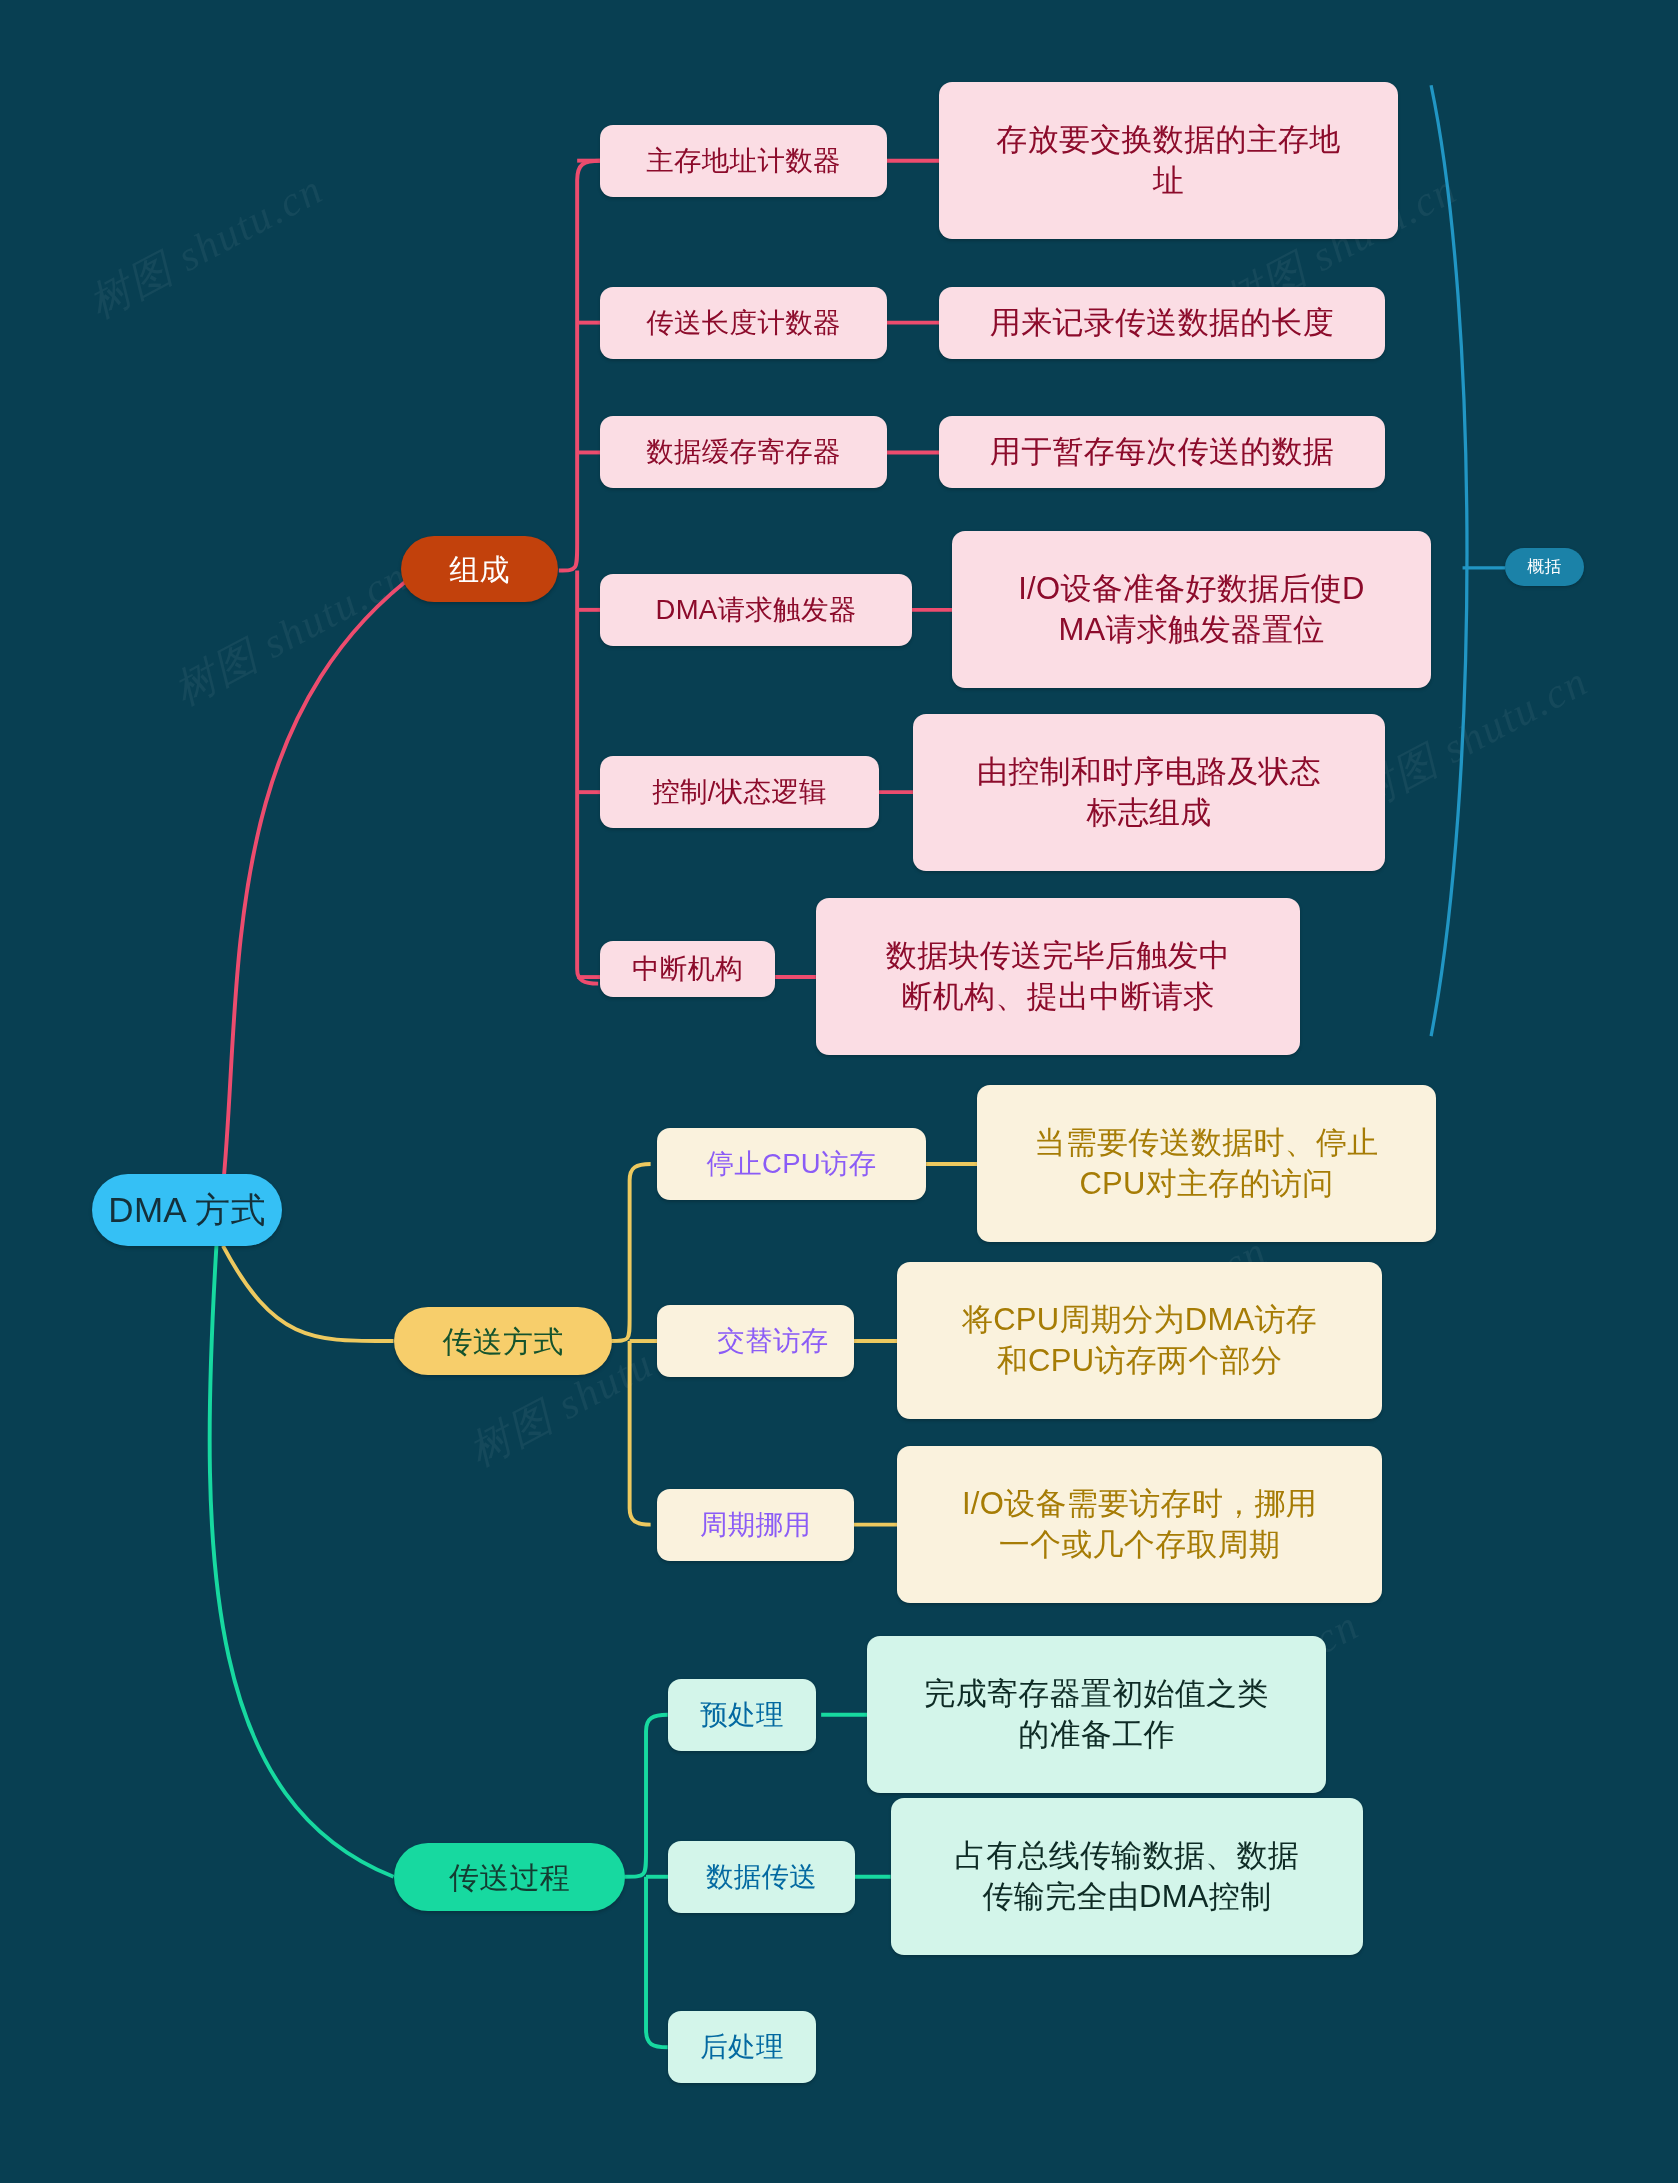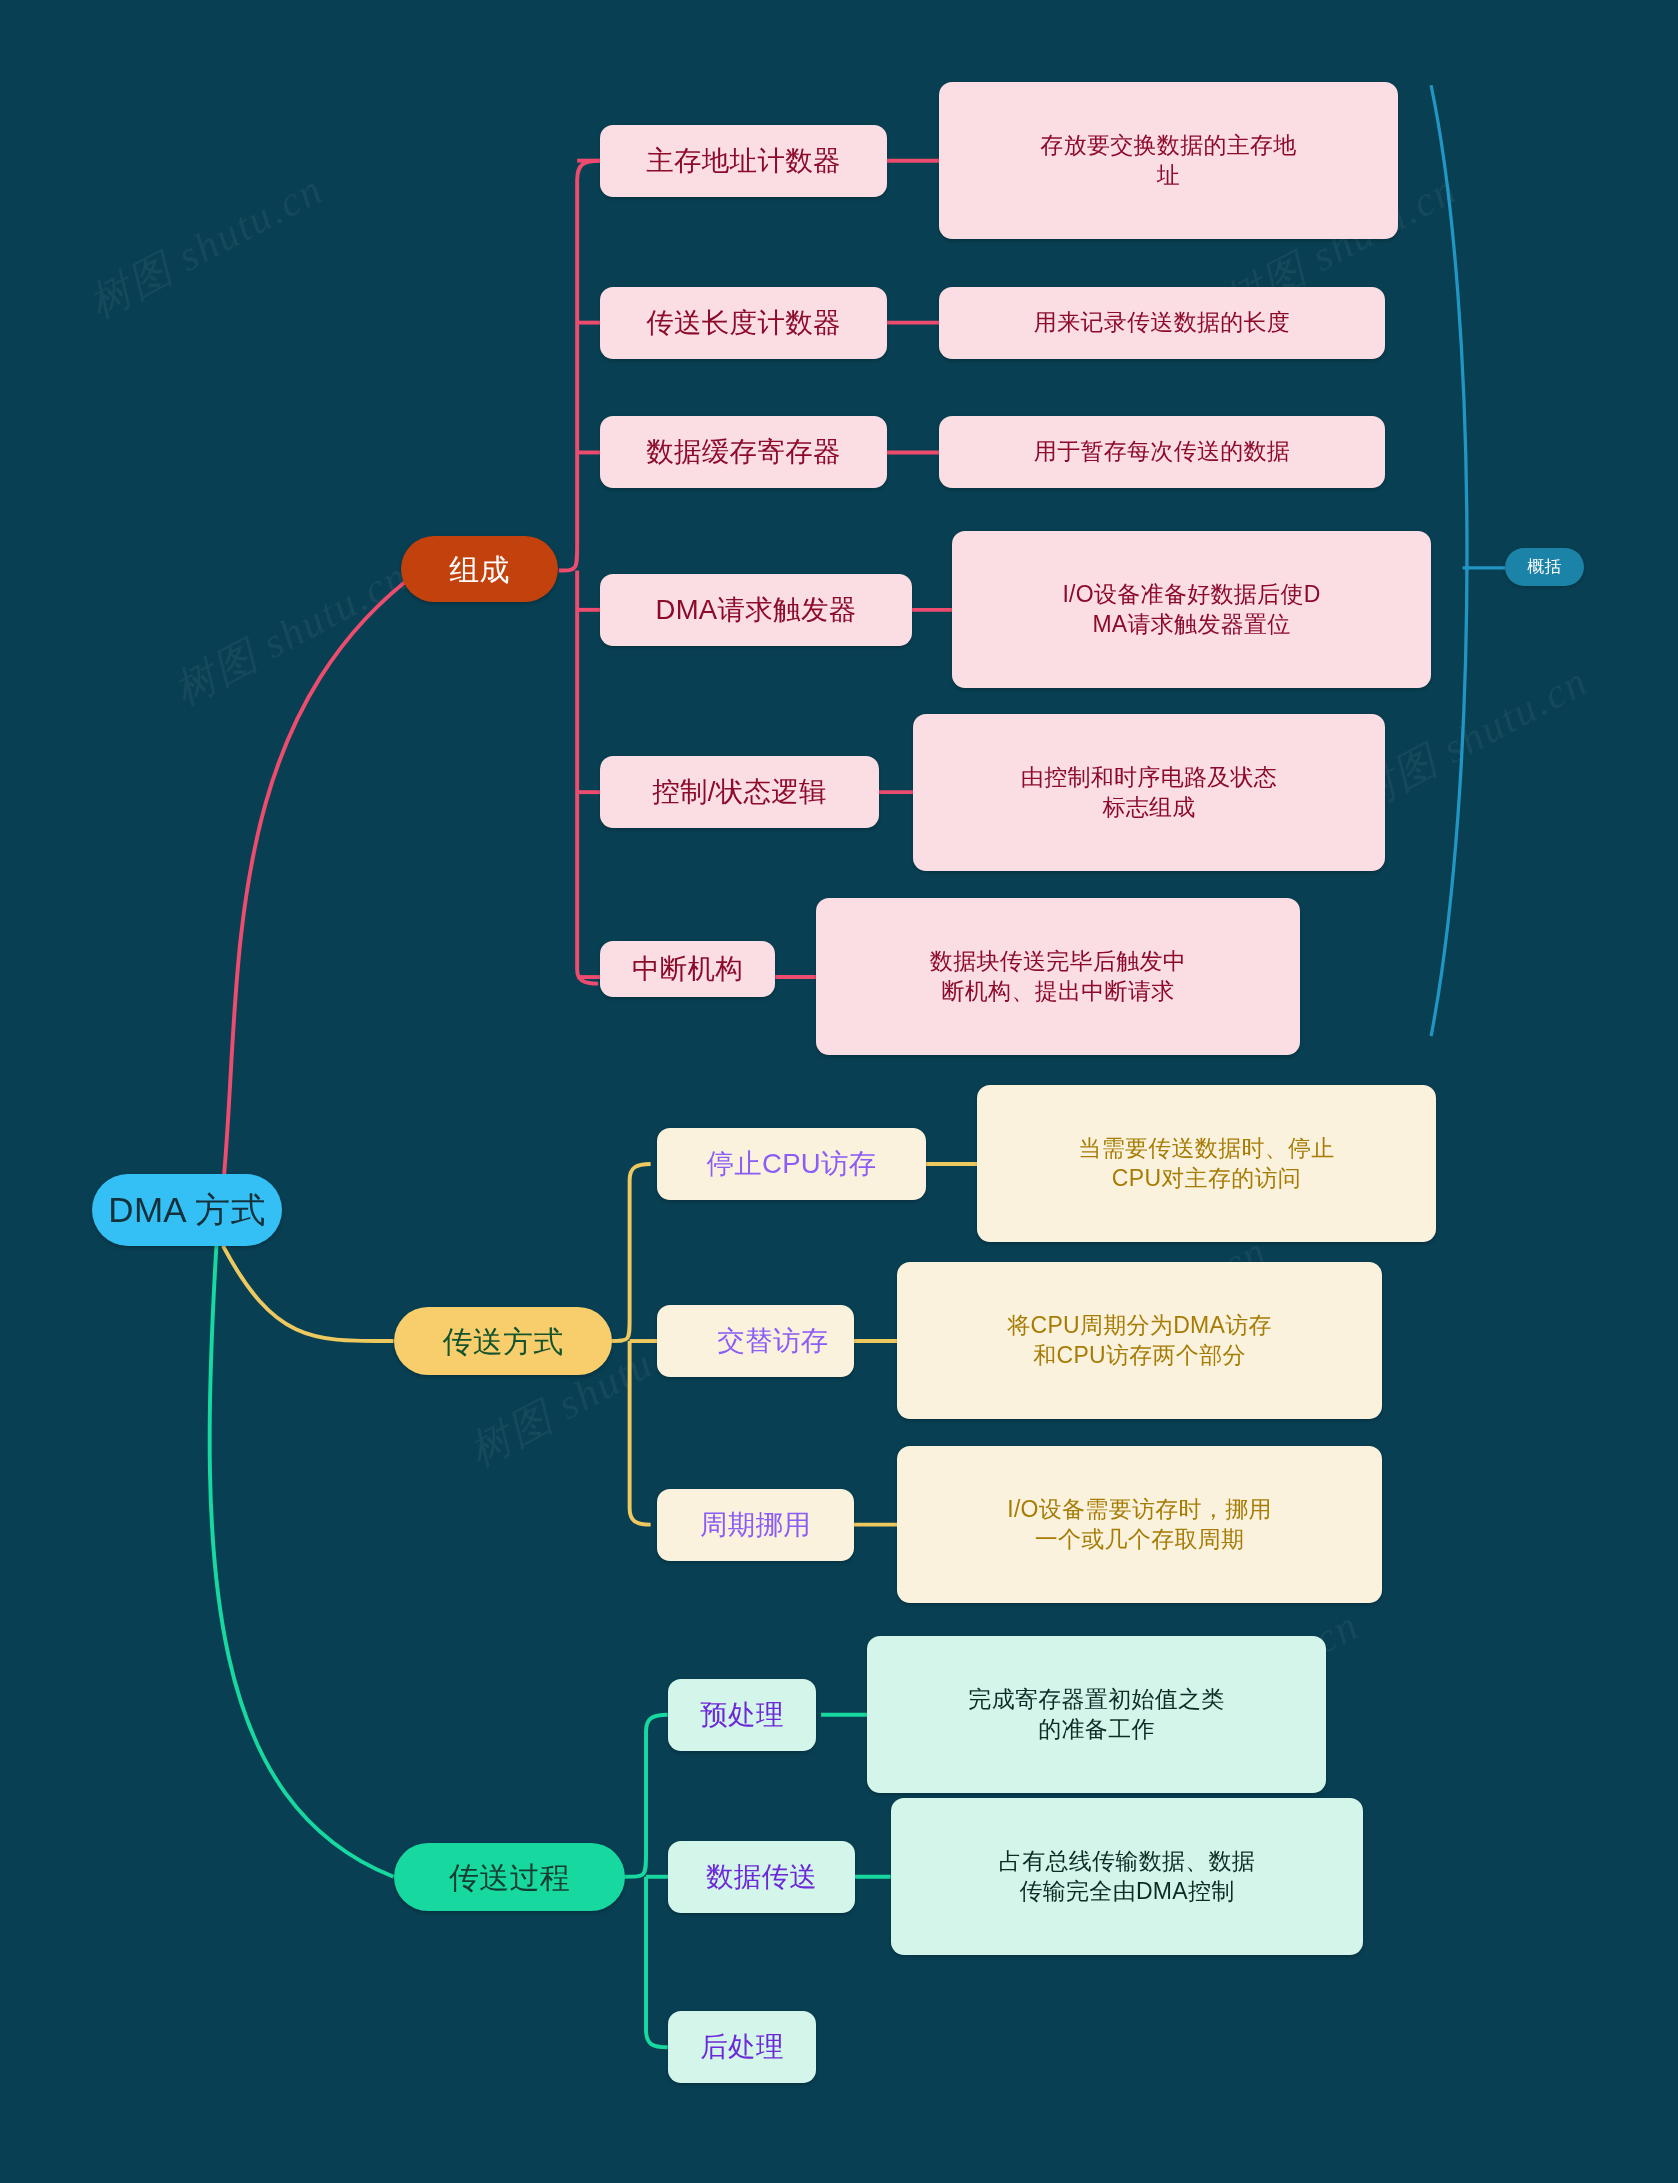--- a/index.html
+++ b/index.html
@@ -76,26 +76,26 @@
 
   
   .n-sub {
     border-radius: 13px;
     font-size: 27.5px;
     box-shadow: 0 1.3px 3.3px rgba(0,0,0,0.20);
     padding: 0 9.2px;
   }
   .n-sub.pink   { background: #FBDDE4; color: #8C0B2B; }
   .n-sub.yellow { background: #FAF2DD; color: #8b5cf6; }
-  .n-sub.green  { background: #D3F5EA; color: #6d28d9; }
+  .n-sub.green  { background: #D3F5EA; color: #0369a1; }
 
   
   .n-leaf {
     border-radius: 13px;
-    font-size: 23px;
+    font-size: 31px;
     box-shadow: 0 1.3px 3.3px rgba(0,0,0,0.20);
     padding: 0 11.8px;
   }
   .n-leaf.pink   { background: #FBDDE4; color: #8C0B2B; }
   .n-leaf.yellow { background: #FAF2DD; color: #A67C05; }
   .n-leaf.green  { background: #D3F5EA; color: #0E2B25; }
 
   
   .n-summary {
     background: #1B82A8;

